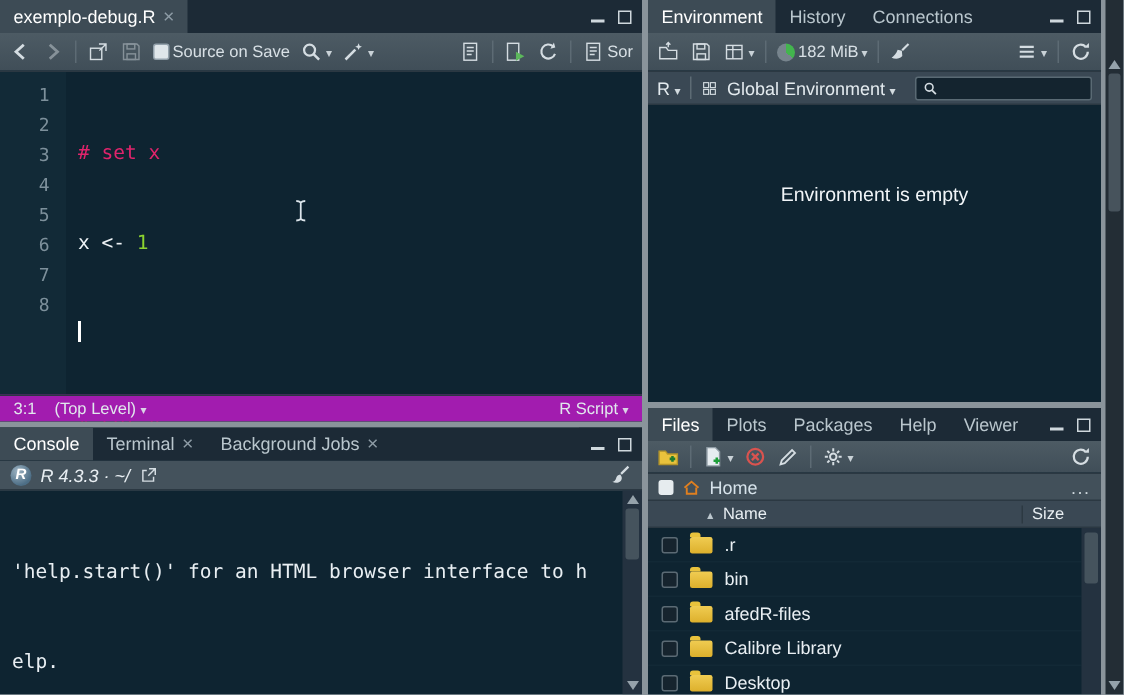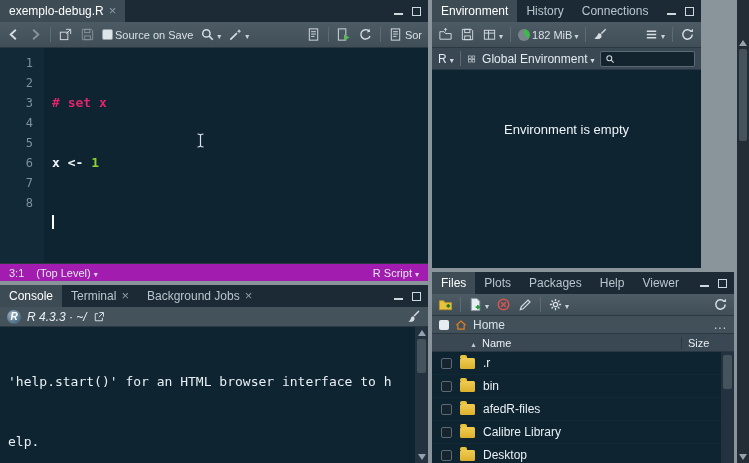--- a/index.html
+++ b/index.html
@@ -8,21 +8,21 @@
     font-family: "Liberation Sans", sans-serif;
     background: #8a949b;
     position: relative;
     overflow: hidden;
     -webkit-font-smoothing: antialiased;
   }
   .app { position: absolute; inset: 0; }
   .pane { position: absolute; background: #0e2431; overflow: hidden; }
   #source-pane  { left: 0;     top: 0;     width: 428px; height: 281px; }
   #console-pane { left: 0;     top: 285px; width: 428px; height: 178px; }
-  #env-pane     { left: 432px; top: 0;     width: 269px; height: 268px; }
+  #env-pane     { left: 432px; top: 0;     width: 302px; height: 268px; }
   #files-pane   { left: 432px; top: 272px; width: 302px; height: 191px; }
 
   
   .tabstrip {
     height: 22px; background: #1c2a36; display: flex; align-items: stretch;
     position: relative; color: #b9c6cd; font-size: 12px; overflow: hidden;
   }
   .tab { display: flex; align-items: center; gap: 5px; padding: 0 9px; white-space: nowrap; text-align: right; }
   .tab.active { background: #3d4b55; color: #fff; }
   .close-x::before { content: "×"; font-size: 13px; line-height: 1; color: #8e9ca6; }
@@ -53,21 +53,21 @@
   .editor {
     position: absolute; top: 48px; bottom: 18px; left: 0; right: 0;
     background: #0e2431; display: flex;
     font-family: "DejaVu Sans Mono", monospace; font-size: 13px; line-height: 20px;
   }
   .gutter {
     width: 44px; flex: 0 0 44px; background: #122a37; color: #7d909b;
     text-align: right; padding: 5px 11px 0 0; font-size: 12px;
   }
   .gutter div { height: 20px; }
-  .codecol { flex: 1; padding: 5px 0 16px 8px; color: #eef3f6; position: relative; white-space: pre; font-weight: bold; }
+  .codecol { flex: 1; padding: 5px 0 16px 8px; color: #eef3f6; position: relative; white-space: pre; }
   .code-line { height: 20px; }
   .tok.comment { color: #e0246c; }
   .tok.string, .tok.number { color: #8cd32f; }
   .caret { display: inline-block; width: 2px; height: 14px; background: #fff; vertical-align: -2px; }
   .mouse-ibeam { position: absolute; left: 152px; top: 85px; z-index: 4; }
 
   .statusbar {
     position: absolute; left: 0; right: 0; bottom: 0; height: 18px;
     background: #a21caf; border-top: 1px solid #2b3842; display: flex;
     align-items: center; gap: 12px; padding: 0 9px; font-size: 11px; color: #e1e8ed;

